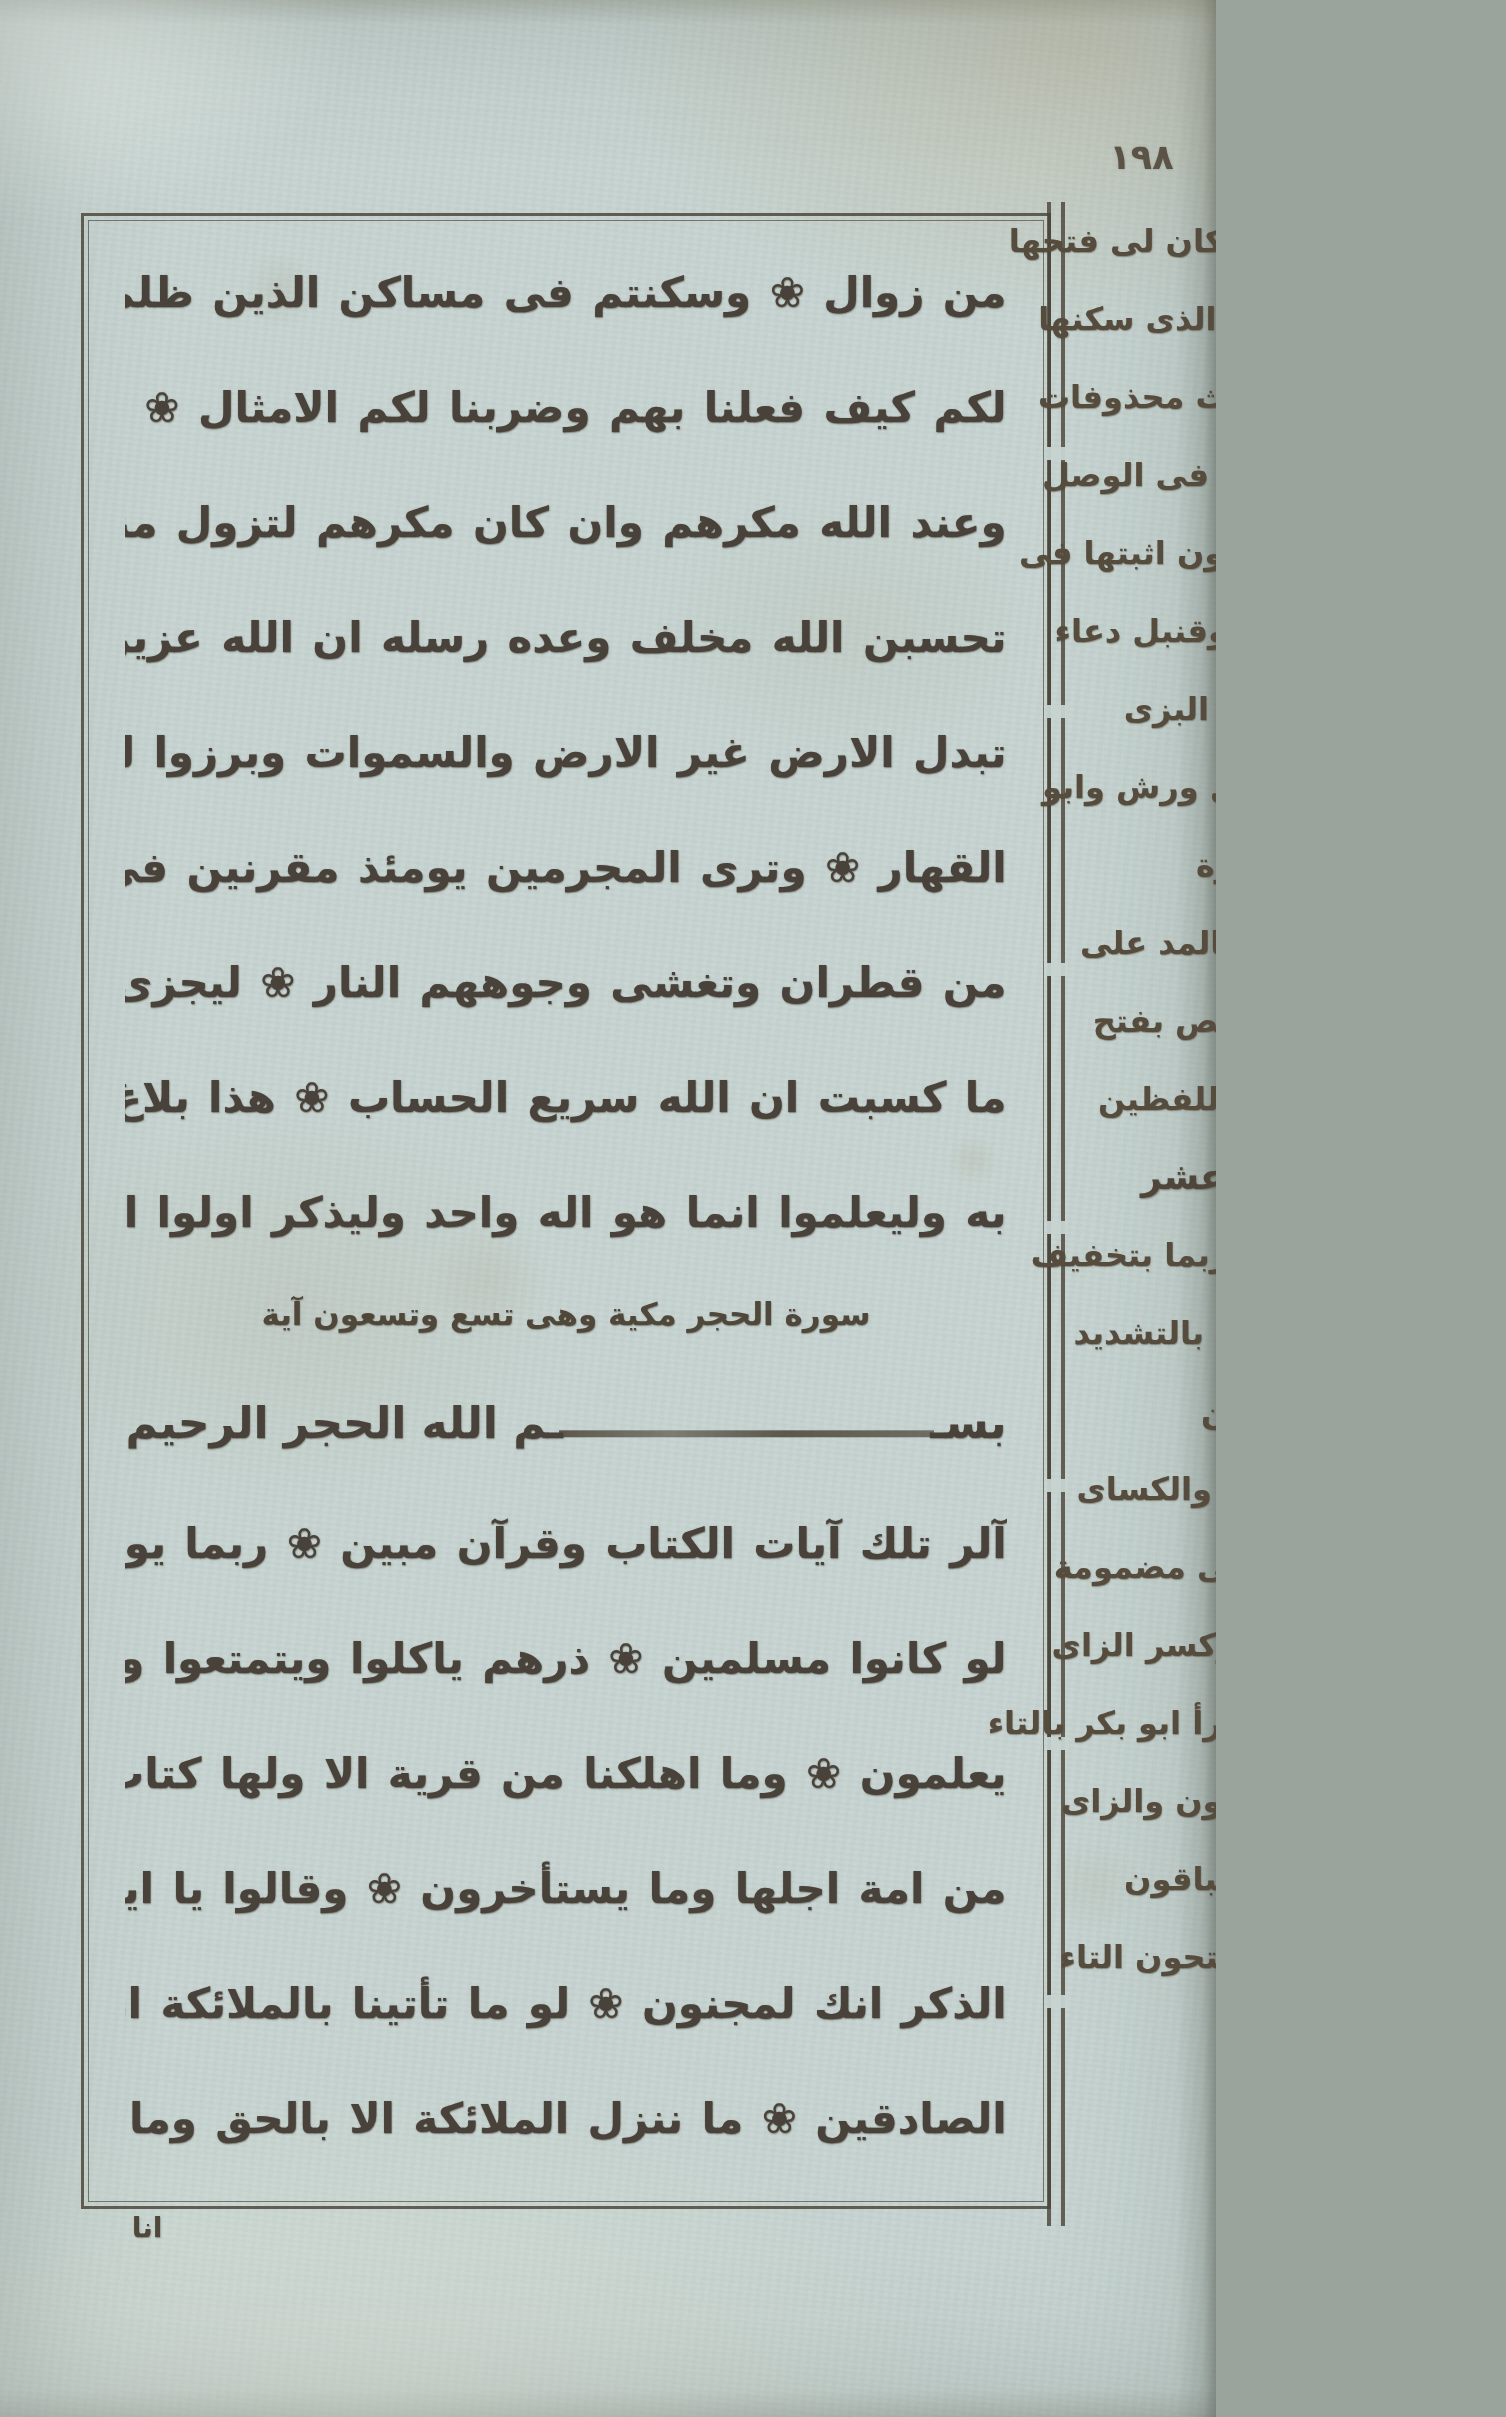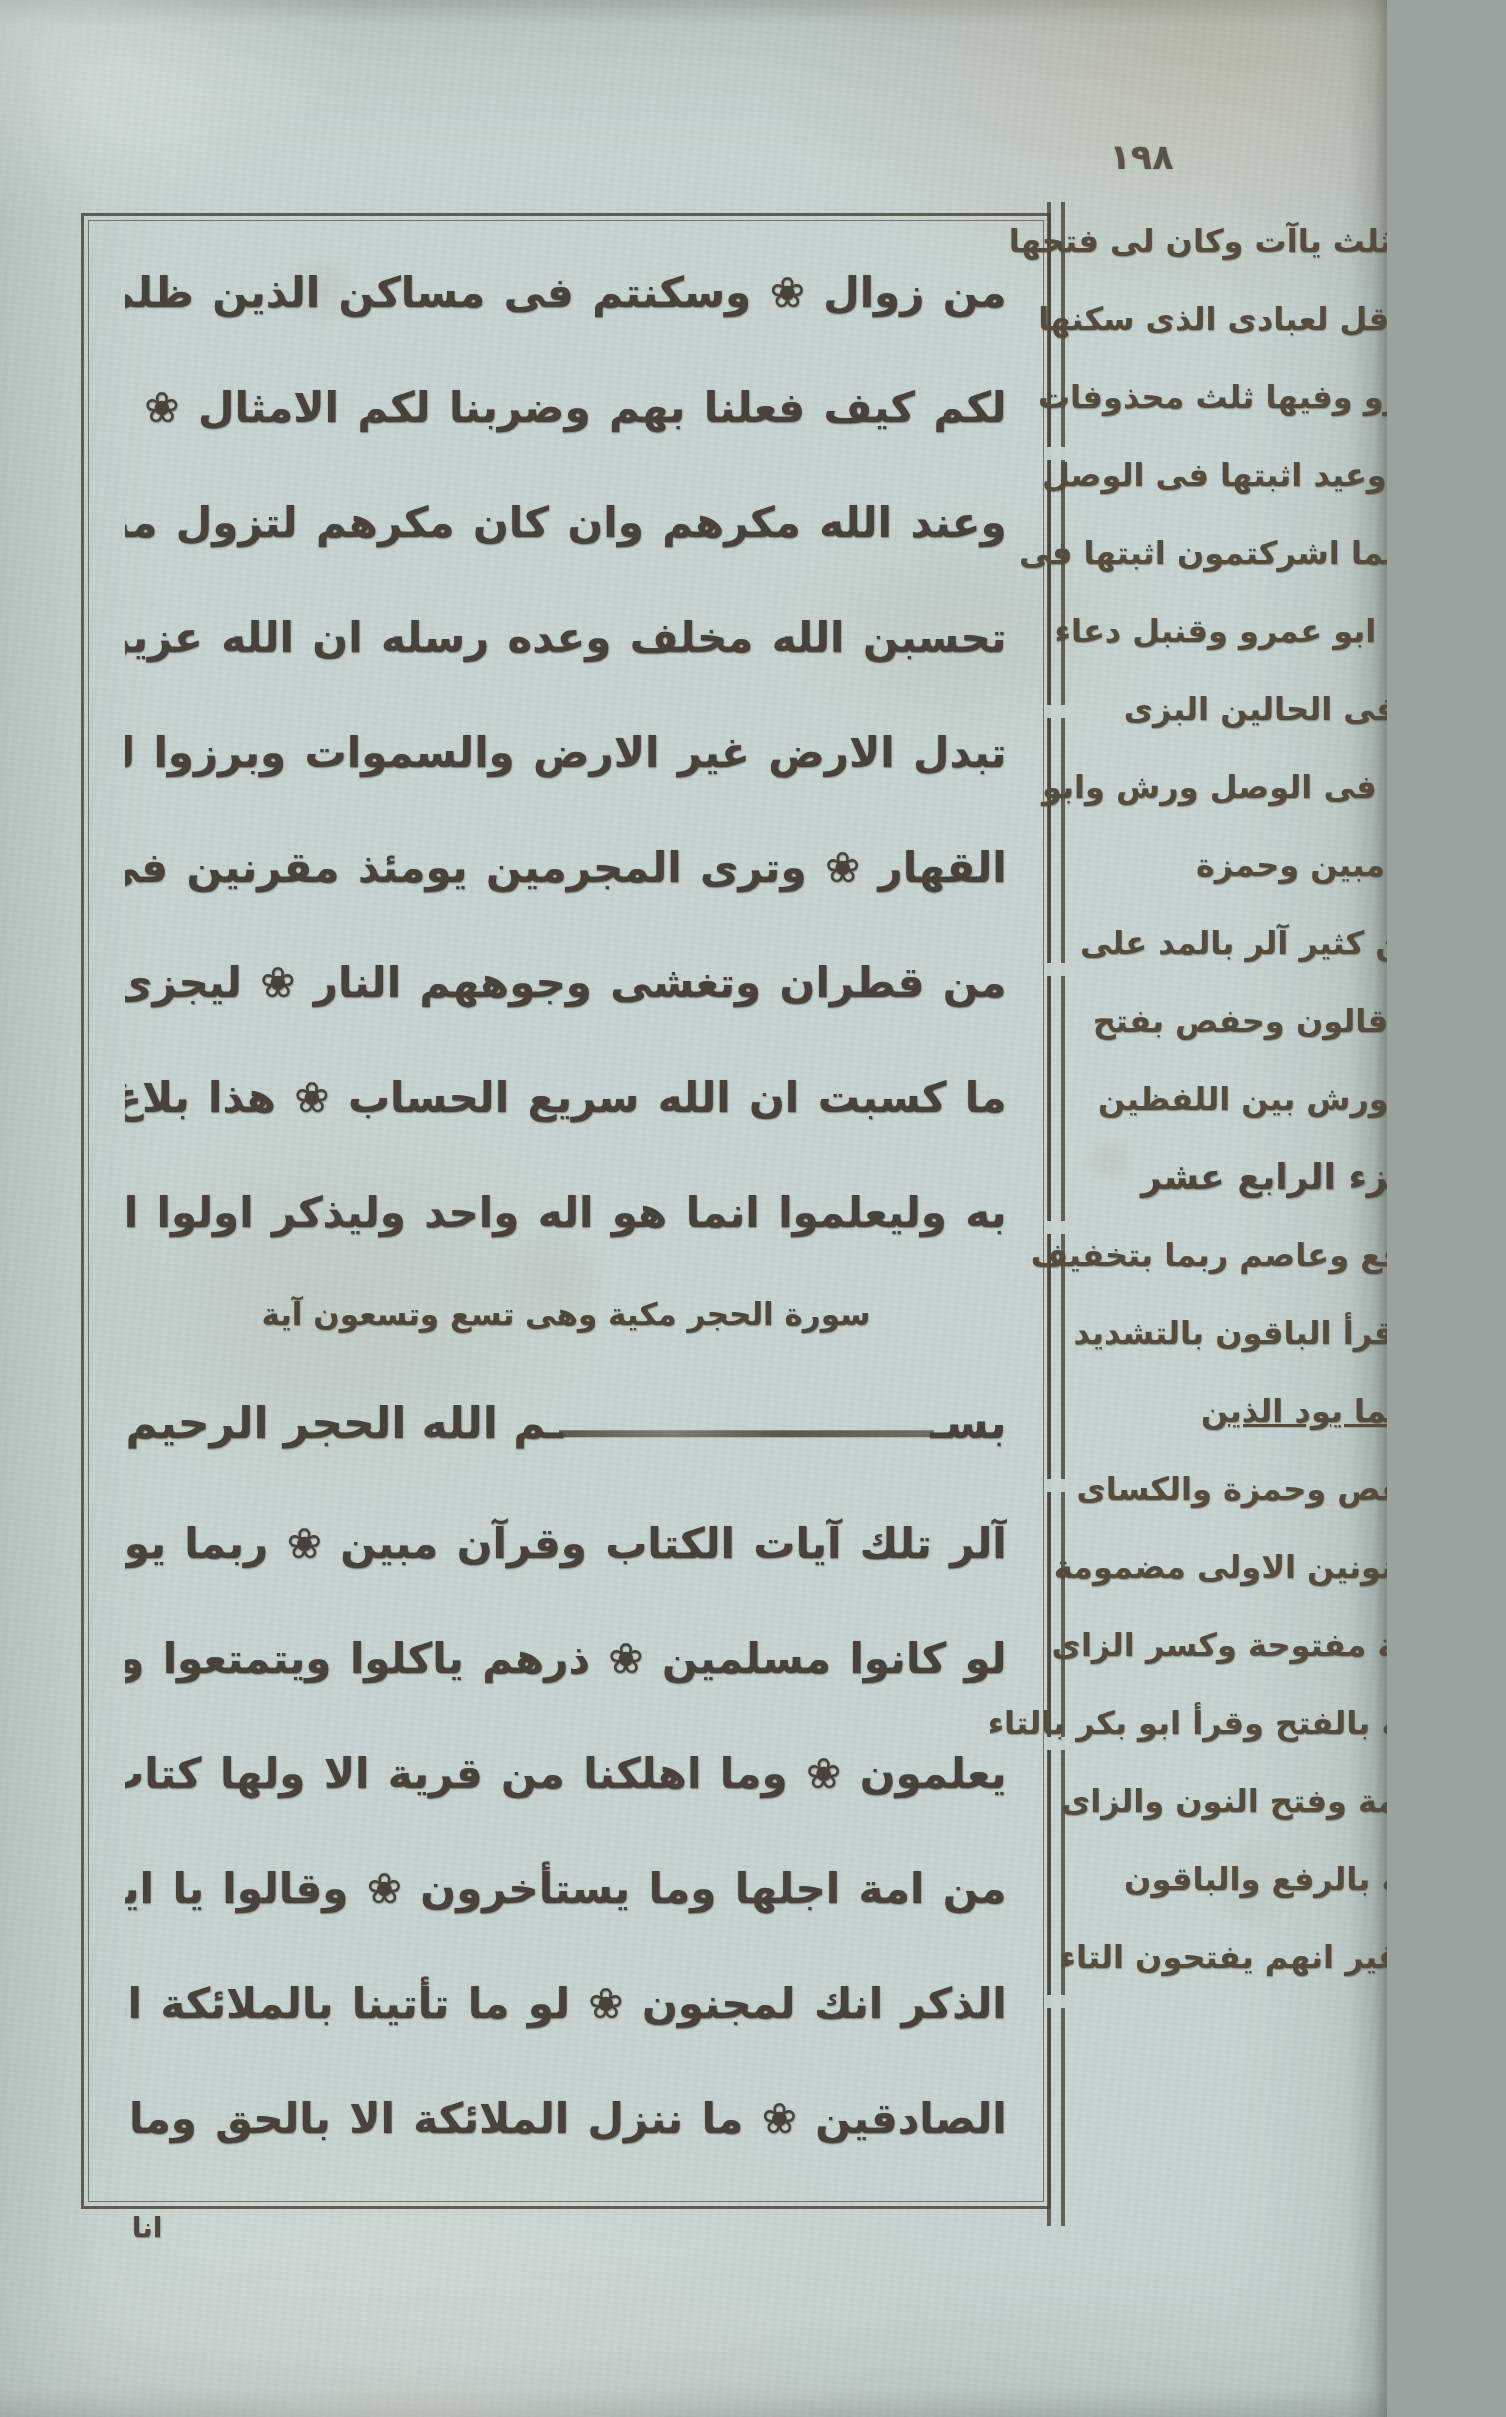--- a/index.html
+++ b/index.html
@@ -1,17 +1,17 @@
 <!DOCTYPE html>
 <html lang="ar" style="font-size:15px"><head>
 <meta charset="utf-8">
 <style>
   html,body{margin:0;padding:0;background:#9aa49d;}
   .page{
-    position:relative;width:1387px;height:2417px;overflow:hidden;
+    position:relative;width:1216px;height:2417px;overflow:hidden;
     background-color:#c6d3d0;
     background-image:
       radial-gradient(ellipse 659px 395px at 88% 2%, rgba(172,153,112,0.30), rgba(172,153,112,0) 70%),
       radial-gradient(ellipse 471px 282px at 2% 1%, rgba(238,243,238,0.55), rgba(238,243,238,0) 70%),
       radial-gradient(ellipse 847px 471px at 30% 100%, rgba(224,228,213,0.45), rgba(224,228,213,0) 70%),
       radial-gradient(ellipse 395px 282px at 24% 54%, rgba(150,132,95,0.10), rgba(150,132,95,0) 70%),
       radial-gradient(ellipse 282px 188px at 70% 26%, rgba(140,125,90,0.08), rgba(140,125,90,0) 70%),
       linear-gradient(to left, rgba(82,88,78,0.50) 0px, rgba(82,88,78,0.18) 13px, rgba(82,88,78,0) 40px),
       linear-gradient(to bottom, rgba(130,130,108,0.30) 0px, rgba(130,130,108,0) 24.5px),
       linear-gradient(to top, rgba(120,125,110,0.25) 0px, rgba(120,125,110,0) 28px),

